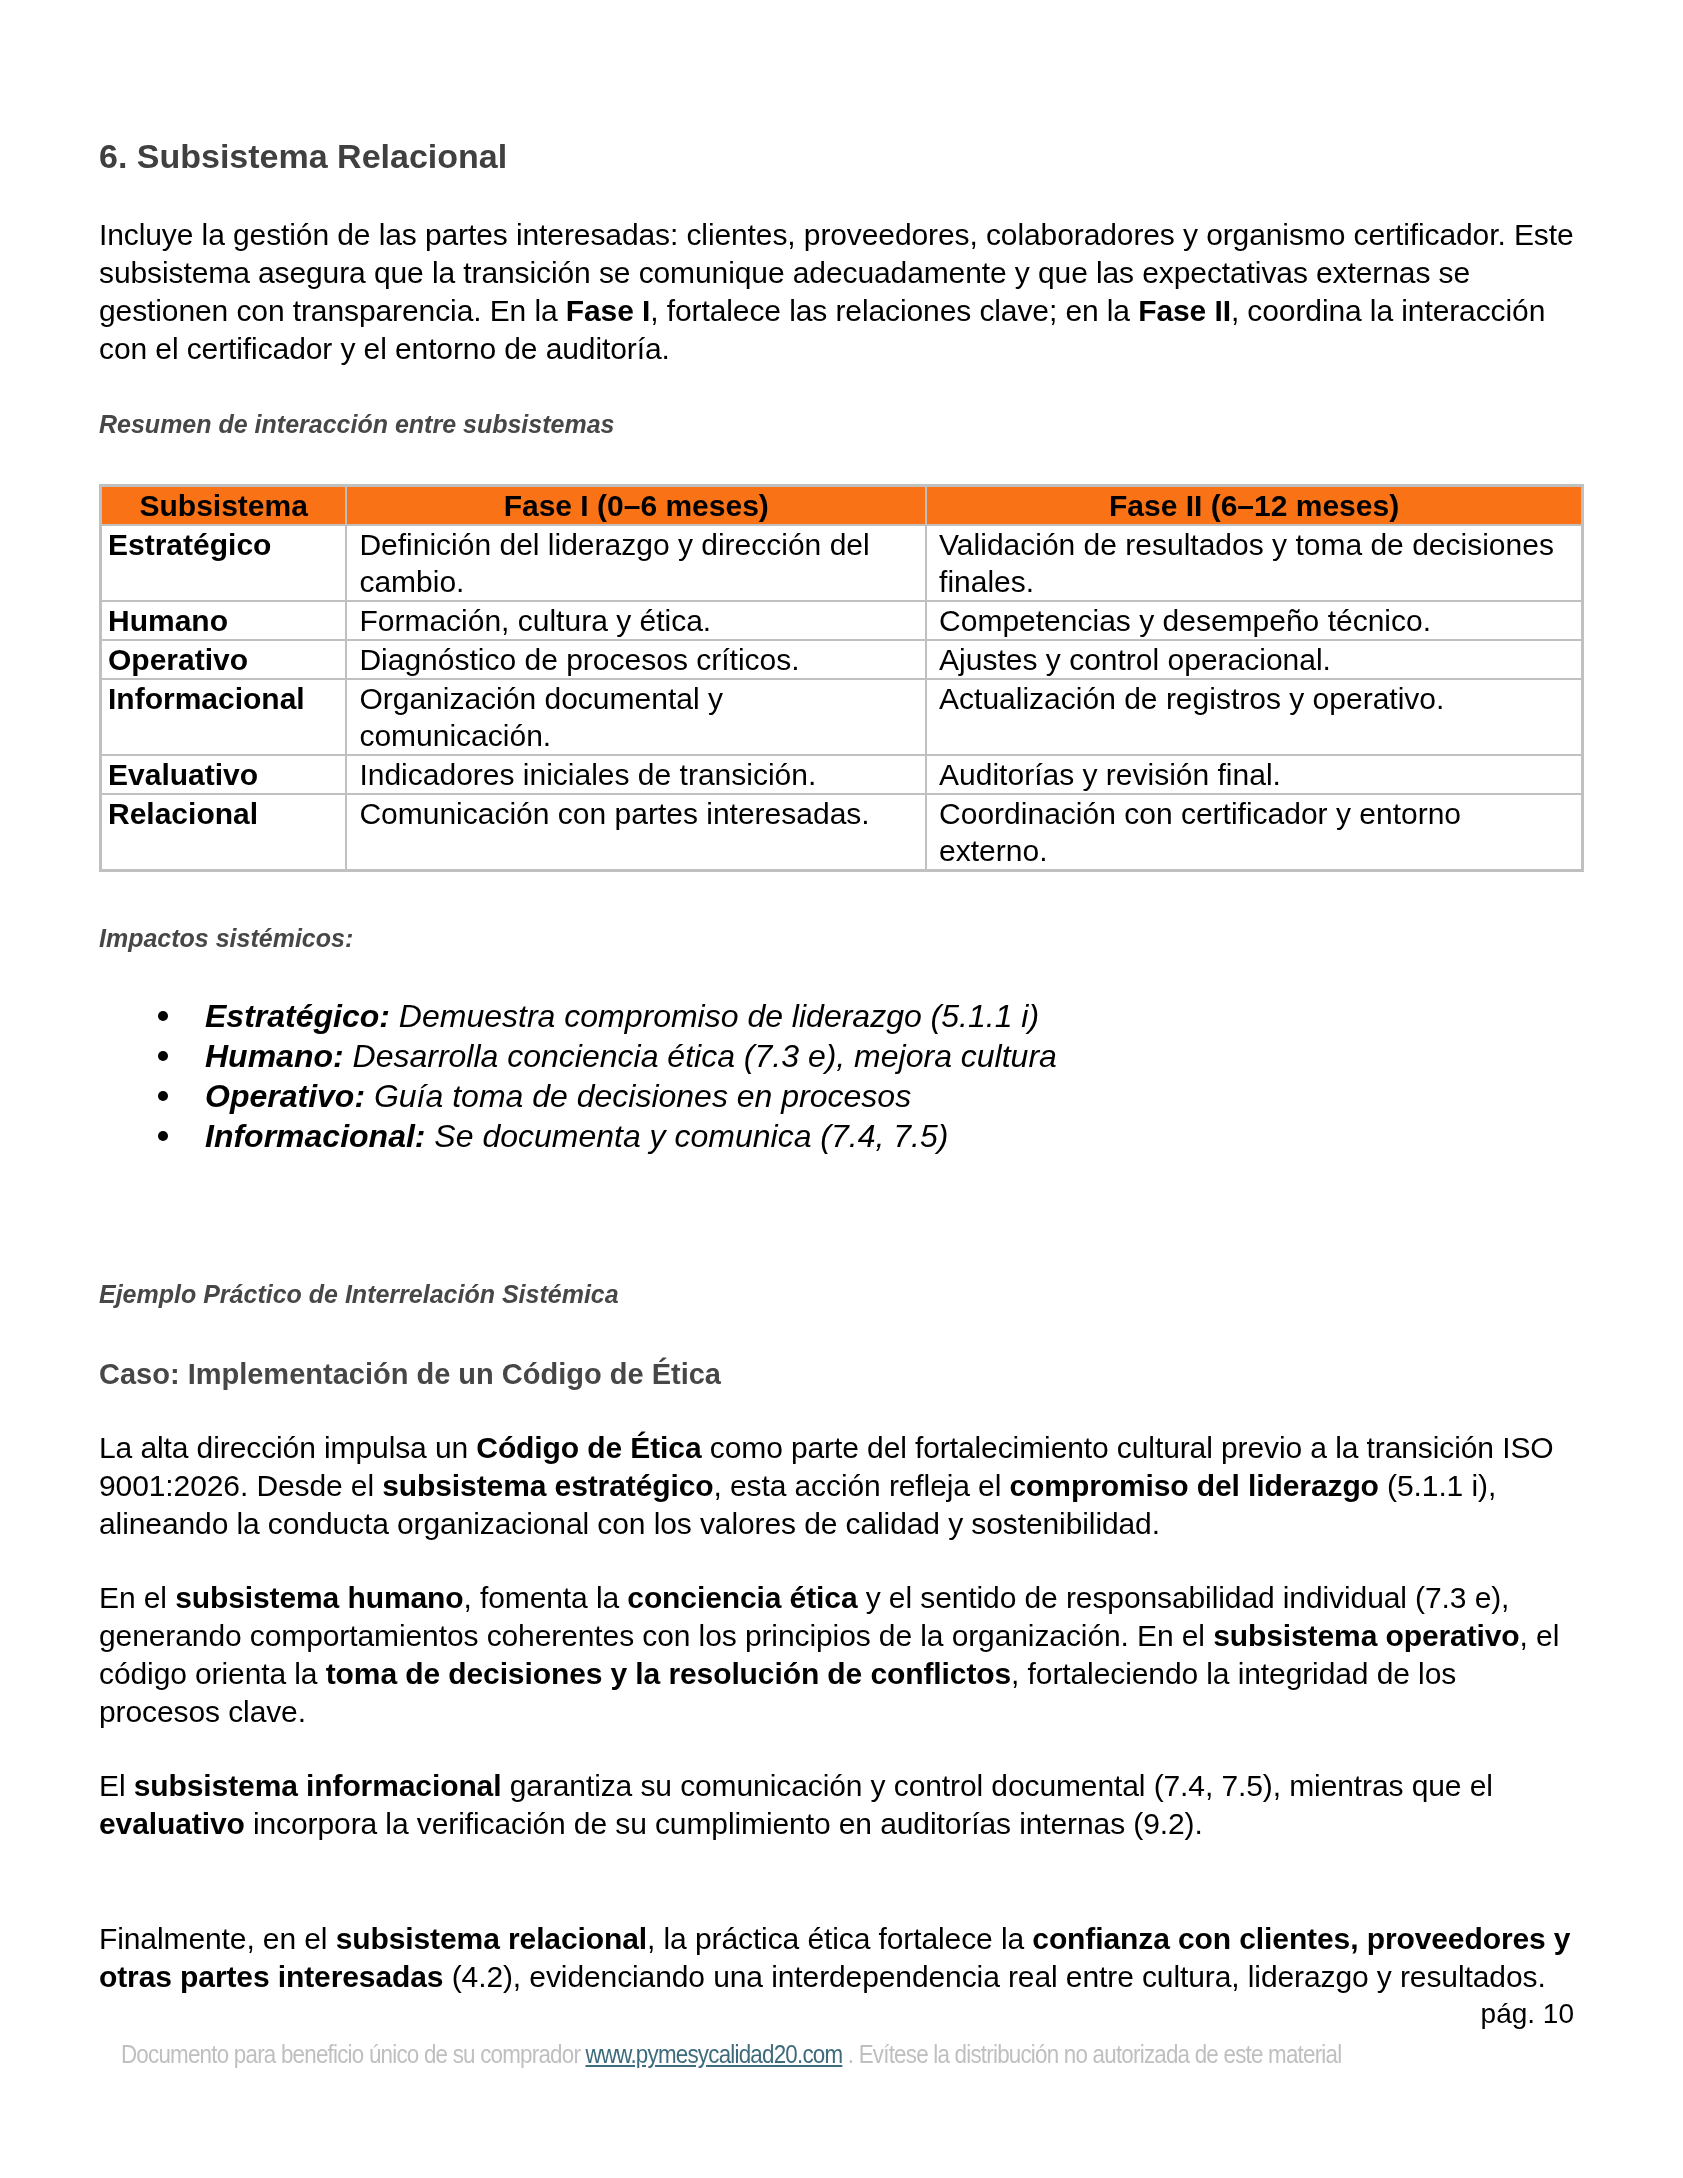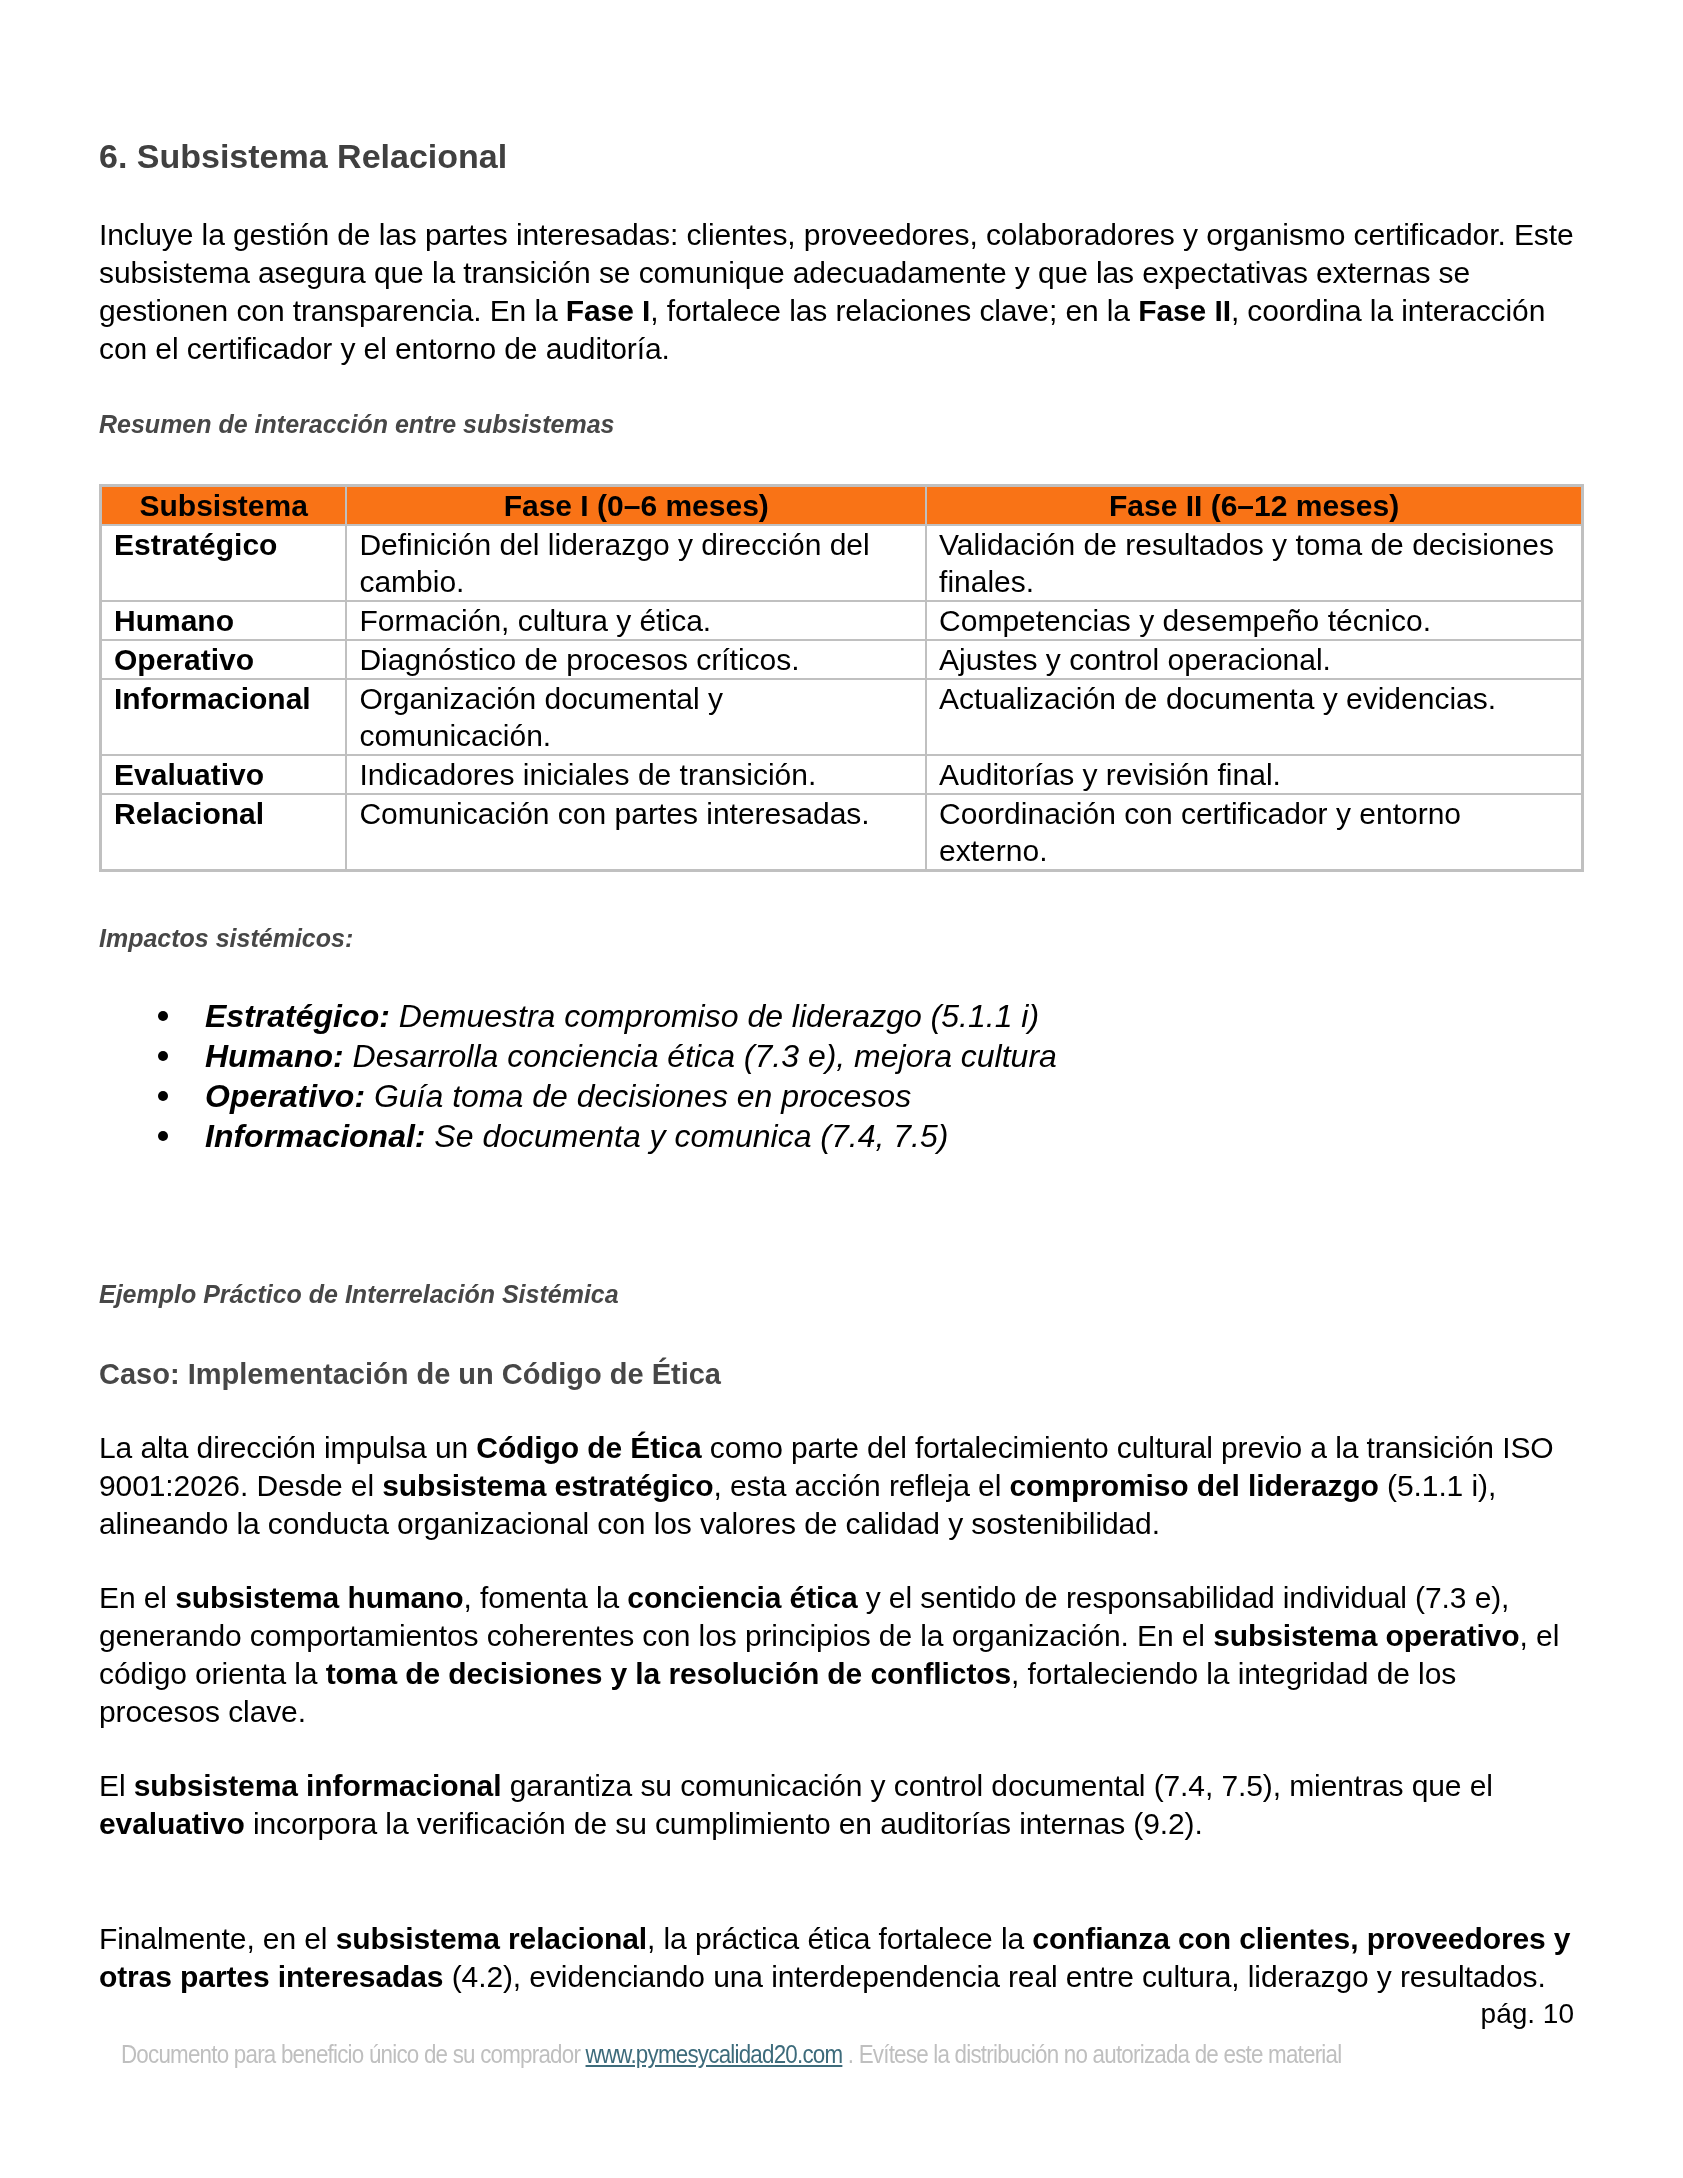--- a/index.html
+++ b/index.html
@@ -11,21 +11,21 @@
   .h3 { font-size: 29px; font-weight: bold; color: #474747; line-height: 36px; }
   .p { font-size: 30px; line-height: 38px; letter-spacing: -0.1px; }
   .p b { font-weight: bold; }
 
   table.summary { position: absolute; left: 99px; top: 484px; width: 1485px;
     border-collapse: collapse; border: 3px solid #c0c0c0;
     font-size: 30px; line-height: 37px; }
   table.summary th, table.summary td { border: 2px solid #c0c0c0; vertical-align: top;
     padding: 0 12px; text-align: left; }
   table.summary th { background: #f97316; text-align: center; font-weight: bold; padding: 0 6px; }
-  table.summary td.name { font-weight: bold; padding-left: 12px; margin-left: 28px; }
+  table.summary td.name { font-weight: bold; padding-left: 6px; margin-left: 28px; }
   col.c1 { width: 246px; } col.c2 { width: 581px; } col.c3 { width: 658px; }
 
   ul.impacts { position: absolute; left: 99px; top: 989px; margin: 7px; padding: 0;
     list-style: none; font-size: 32px; line-height: 40px; width: 1485px; font-style: italic; }
   ul.impacts li { position: relative; padding-left: 99px; }
   ul.impacts li .dot { position: absolute; left: 52px; top: 15px; width: 10px; height: 10px;
     border-radius: 50%; background: #000; }
 
   .page-num { position: absolute; right: 109px; top: 1998px; font-size: 28px; color: #000; }
   .footer { position: absolute; left: 121px; top: 2039px; font-size: 26px; color: #bfbfbf;
@@ -66,21 +66,21 @@
       <td>Competencias y desempeño técnico.</td>
     </tr>
     <tr>
       <td class="name">Operativo</td>
       <td>Diagnóstico de procesos críticos.</td>
       <td>Ajustes y control operacional.</td>
     </tr>
     <tr>
       <td class="name">Informacional</td>
       <td>Organización documental y comunicación.</td>
-      <td>Actualización de documenta y evidencias.</td>
+      <td>Actualización de registros y operativo.</td>
     </tr>
     <tr>
       <td class="name">Evaluativo</td>
       <td>Indicadores iniciales de transición.</td>
       <td>Auditorías y revisión final.</td>
     </tr>
     <tr>
       <td class="name">Relacional</td>
       <td>Comunicación con partes interesadas.</td>
       <td>Coordinación con certificador y entorno externo.</td>

